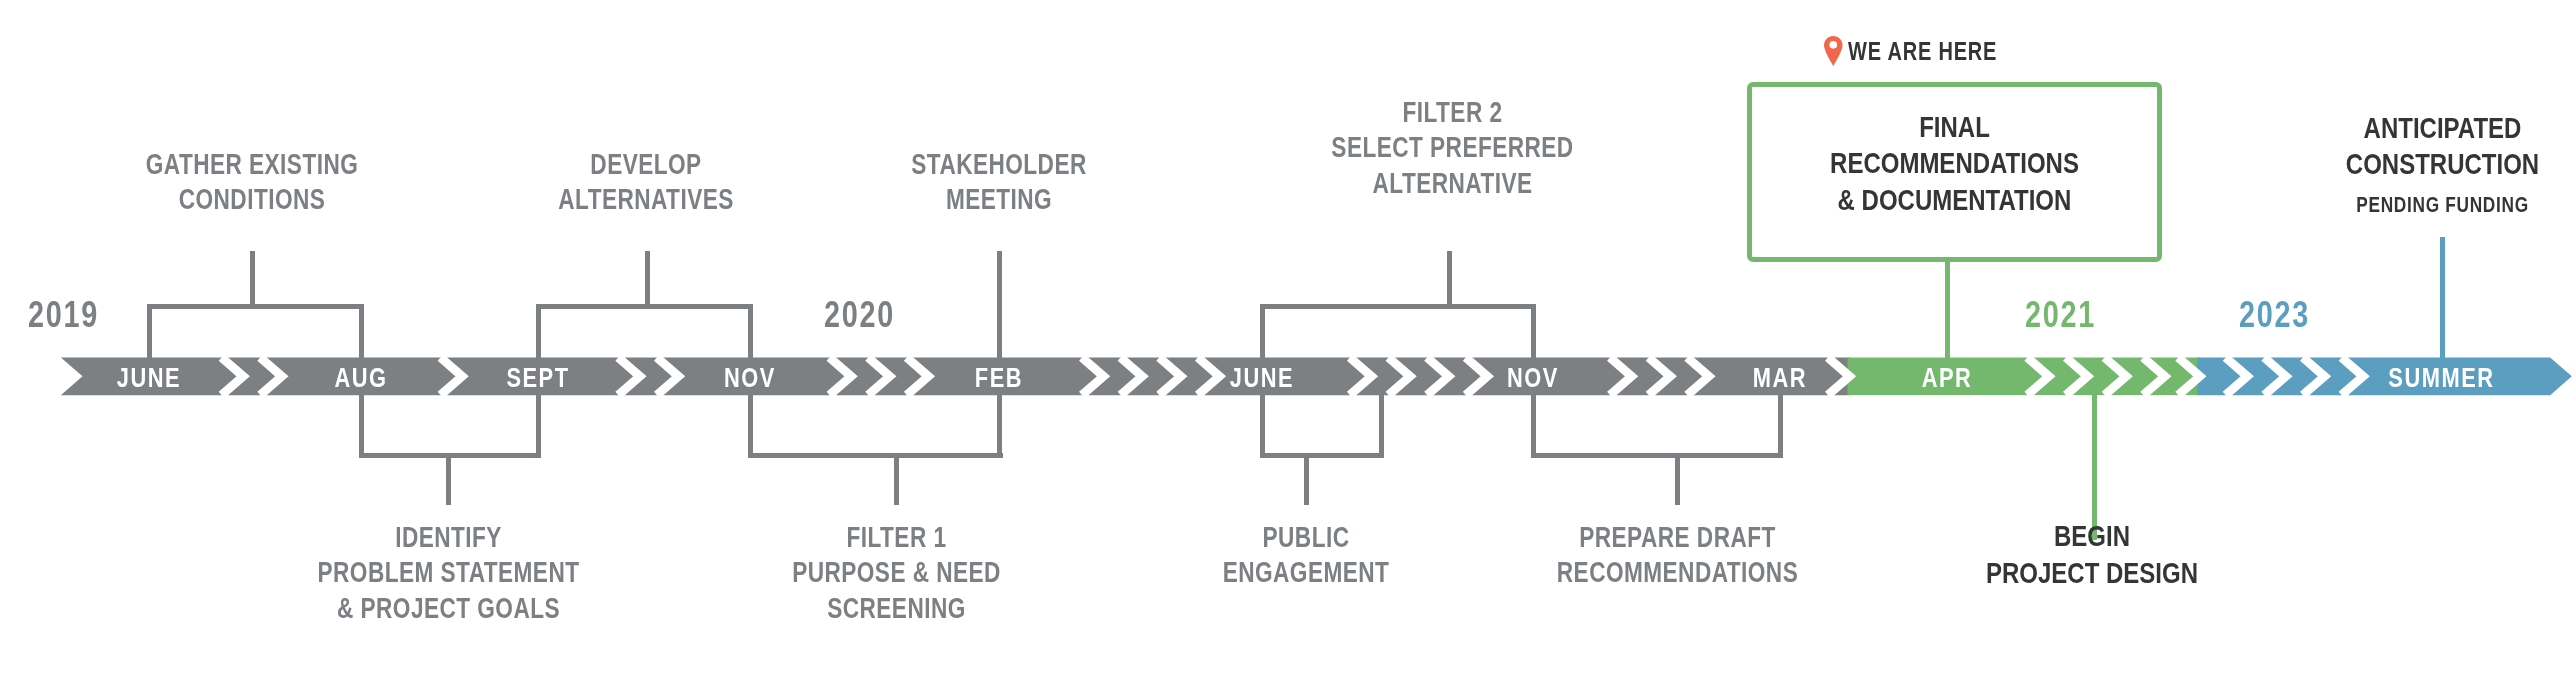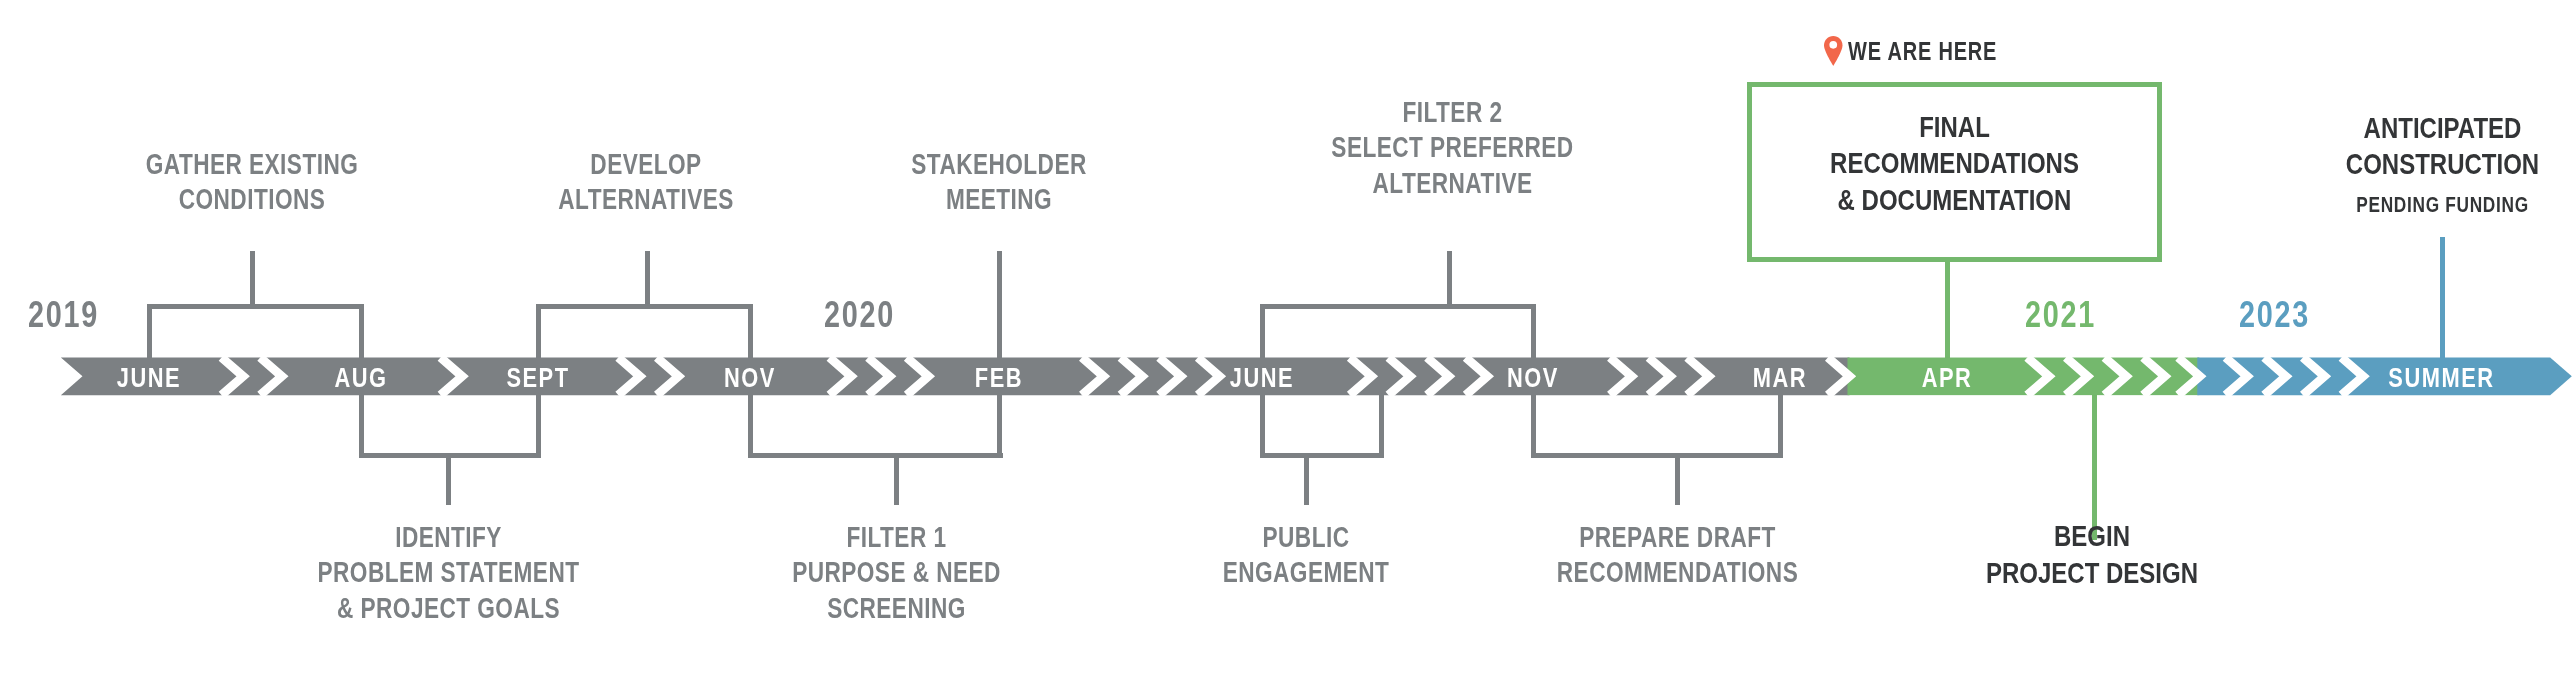--- a/index.html
+++ b/index.html
@@ -244,21 +244,21 @@
   <div id="wah-tag" style="left:1824px; top:36px;">
     <span>
       <svg class="pin" width="18.5" height="30" viewBox="0 0 36 58" aria-hidden="true">
         <path d="M18 0 C8 0 0 8 0 18 C0 30 18 58 18 58 C18 58 36 30 36 18 C36 8 28 0 18 0 Z" fill="#f2674a"></path>
         <circle cx="18" cy="17" r="7.5" fill="#ffffff"></circle>
       </svg>
     </span>
     <span class="txt">WE ARE HERE</span>
   </div>
 
-  <div id="wah-box" style="left:1747px; top:82px; width:415px; height:180px;">
+  <div id="wah-box" style="left:1747px; top:82px; width:415px; height:180px;border-radius:6px;">
     <div id="wah-inner" style="top:21.6px;">FINAL
 RECOMMENDATIONS
 &amp; DOCUMENTATION</div>
   </div>
 
   <div id="begin-lbl" style="left:1886px; top:518px; width:412px;">BEGIN
 PROJECT DESIGN</div>
 
   <div id="anticipated" style="left:2262px; top:100px; width:361px;">
     <span class="big">ANTICIPATED

